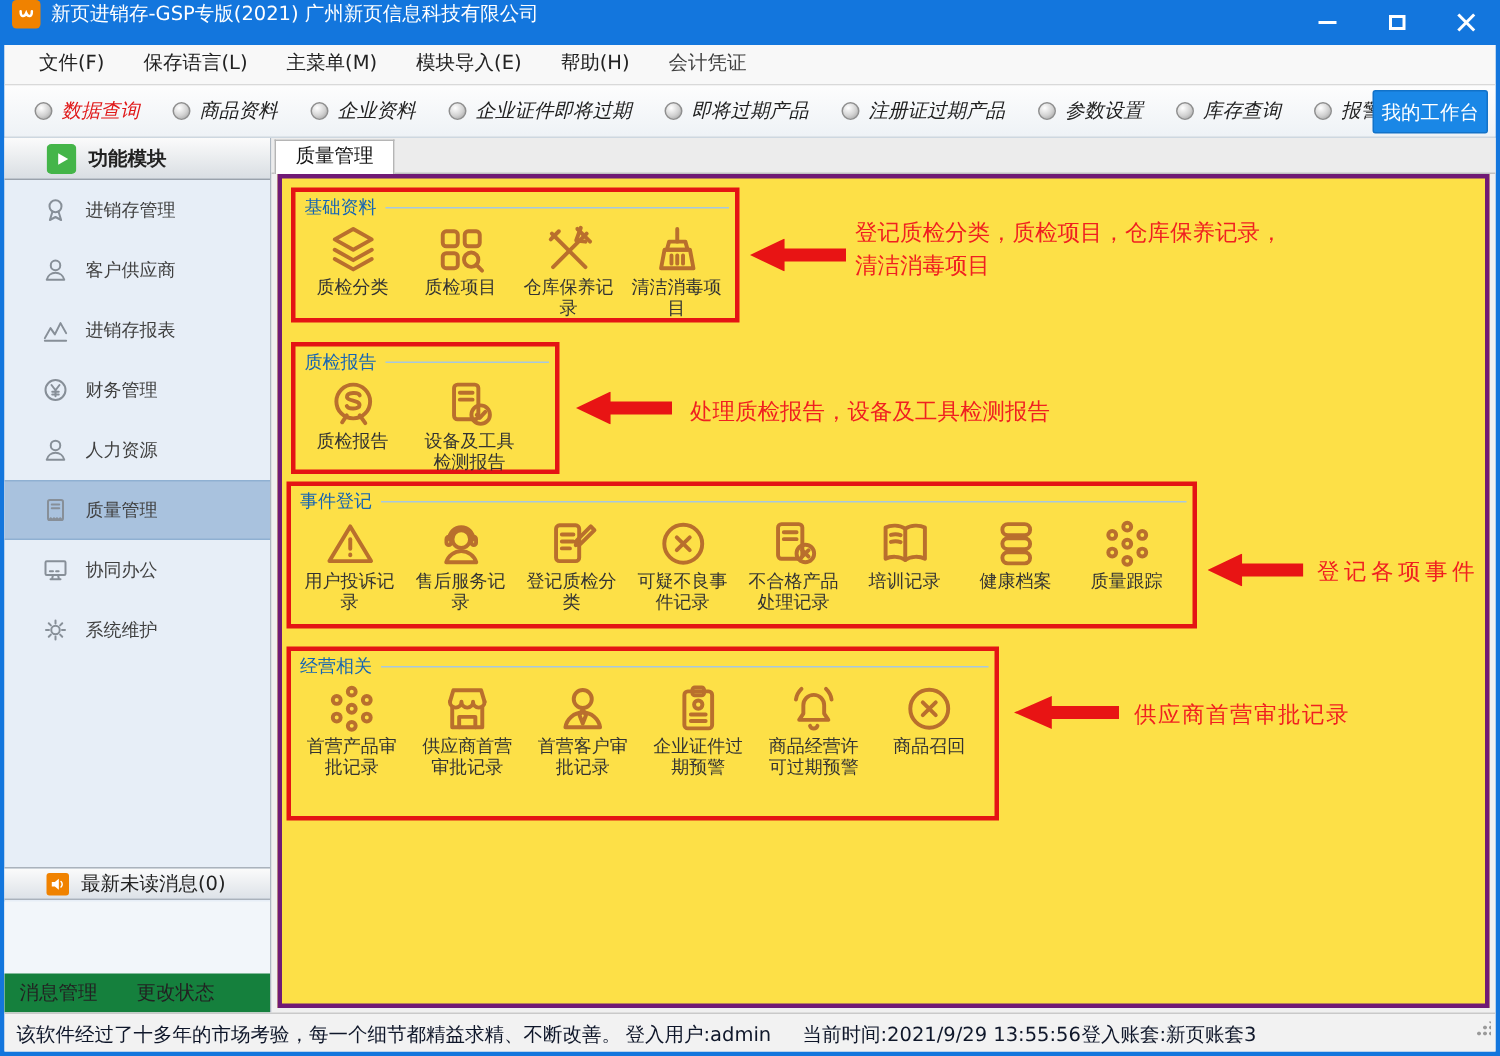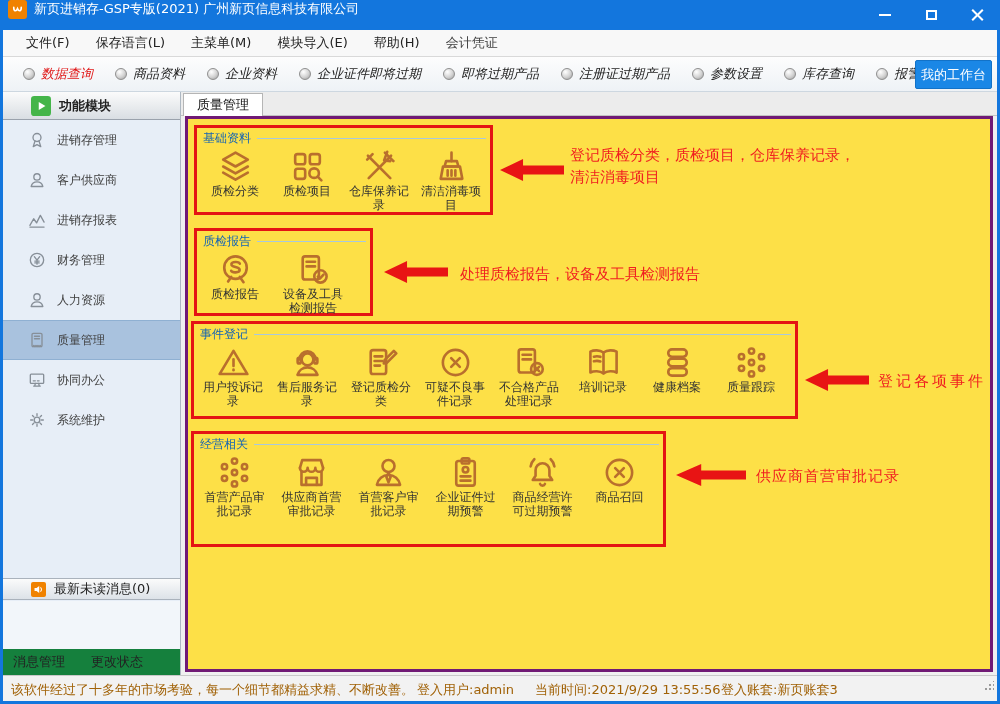--- a/index.html
+++ b/index.html
@@ -87,21 +87,21 @@
   #arrow2 { left:196px; top:142px; width:64px; }
   #arrow3 { left:617px; top:250px; width:64px; }
   #arrow4 { left:488px; top:345px; width:70px; }
   #note1 { left:382px; top:26px; width:292px; }
   #note2 { left:272px; top:145px; white-space:nowrap; }
   #note3 { left:690px; top:252px; white-space:nowrap; letter-spacing:3px; }
   #note4 { left:568px; top:347px; white-space:nowrap; letter-spacing:1px; }
 
   
   .statusbar { position:absolute; left:0; right:0; bottom:0; height:26px; background:#f2f2f2;
-               border-top:1px solid #c9c9c9; font-size:13px; color:#a16207; }
+               border-top:1px solid #c9c9c9; font-size:13px; color:#0f172a; }
   .statusbar span { position:absolute; top:5px; white-space:nowrap; }
   #st-slogan { left:8px; }
   #st-user { left:414px; }
   #st-time { left:532px; }
   #st-account { left:718px; }
   .grip { position:absolute; right:3px; bottom:3px; width:10px; height:10px;
           background:radial-gradient(circle at 2px 8px,#9a9a9a 1px,transparent 1.5px),
                      radial-gradient(circle at 6px 8px,#9a9a9a 1px,transparent 1.5px),
                      radial-gradient(circle at 6px 4px,#9a9a9a 1px,transparent 1.5px),
                      radial-gradient(circle at 10px 8px,#9a9a9a 1px,transparent 1.5px),

